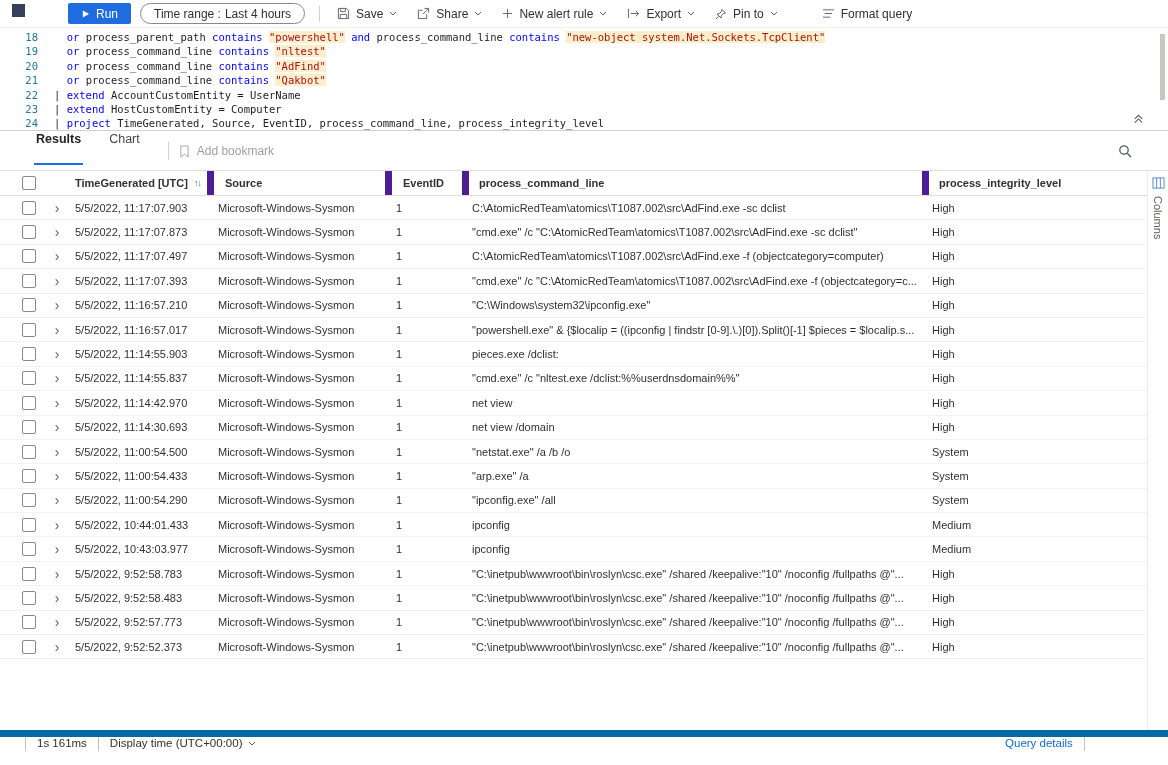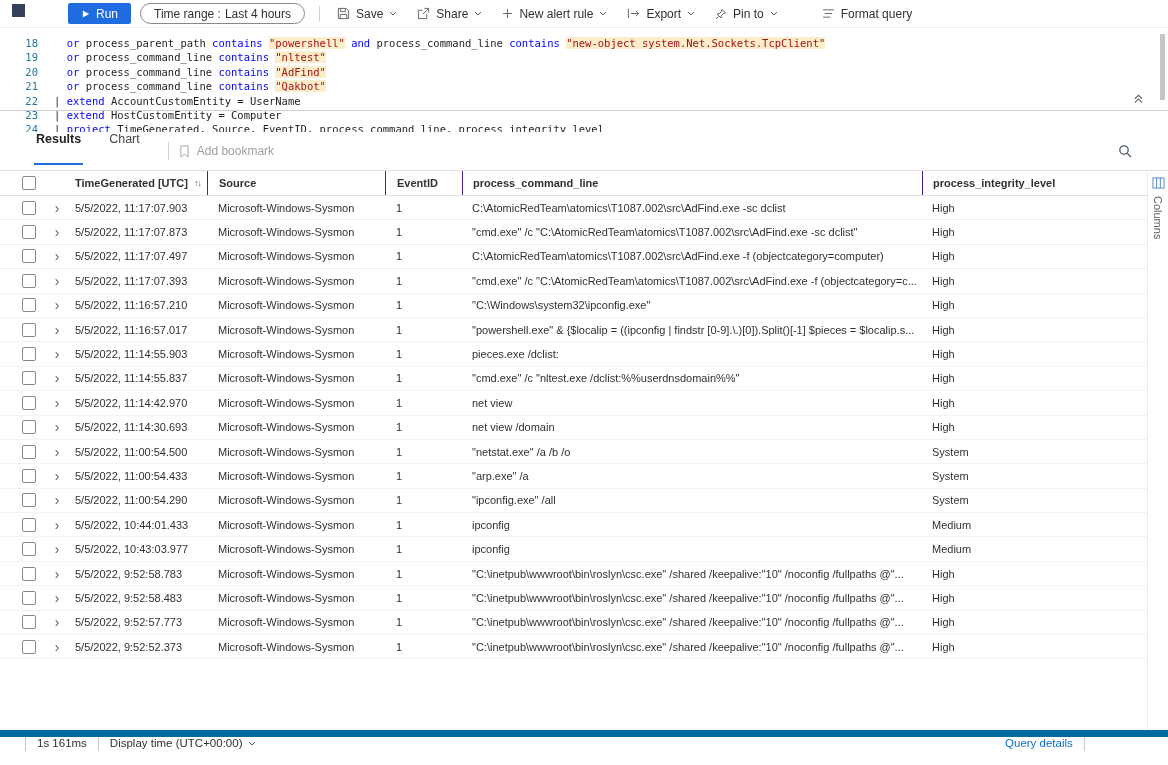--- a/index.html
+++ b/index.html
@@ -12,22 +12,22 @@
   .run-btn{margin-left:68px;height:21px;padding:0 13px;background:#1f6ce0;color:#fff;border:none;border-radius:2px;
            font-size:12px;display:flex;align-items:center;gap:6px;font-family:inherit;cursor:pointer;}
   .time-pill{margin-left:9px;height:19px;border:1px solid #8a8886;border-radius:11px;display:flex;align-items:center;
              padding:0 13px;font-size:12px;color:#323130;gap:4px;background:#fff;cursor:pointer;}
   .tb-sep{width:1px;height:16px;background:#d2d0ce;margin:0 7px 0 14px;}
   .tb-btn{display:flex;align-items:center;gap:6px;font-size:12px;color:#323130;background:none;border:none;
           padding:0 10px;height:100%;font-family:inherit;cursor:pointer;white-space:nowrap;}
   .tb-btn svg{flex:0 0 auto;}
 
   
-  .editor{position:absolute;top:27px;left:0;right:0;height:84px;border-top:1px solid #f3f2f1;
-          border-bottom:1px solid #d2d0ce;background:#fff;padding-top:8px;box-sizing:border-box;}
+  .editor{position:absolute;top:27px;left:0;right:0;height:104px;border-top:1px solid #f3f2f1;
+          border-bottom:1px solid #d2d0ce;background:#fff;padding-top:2px;box-sizing:border-box;}
   .code-line{display:flex;height:14.4px;line-height:14.4px;font-family:"DejaVu Sans Mono",monospace;
              font-size:10.5px;white-space:pre;}
   .gutter{flex:0 0 38px;width:38px;text-align:right;color:#237893;}
   .code-text{margin-left:16px;}
   .tok-p{color:#1e1e1e;}
   .tok-k{color:#0000ff;}
   .tok-s{color:#a31515;background:#fdeecb;}
   .ed-scrollbar{position:absolute;right:3px;top:6px;width:5px;height:66px;background:#c8c6c4;}
   .collapse-btn{position:absolute;right:22px;bottom:4px;background:none;border:none;padding:2px;cursor:pointer;line-height:0;}
 
@@ -45,21 +45,21 @@
 
   
   .results{position:absolute;top:171px;left:0;right:0;bottom:28px;background:#fff;}
   .side-strip{position:absolute;top:0;right:0;width:21px;bottom:0;border-left:1px solid #edebe9;
               display:flex;flex-direction:column;align-items:center;padding-top:6px;gap:7px;box-sizing:border-box;cursor:pointer;}
   .vert-label{writing-mode:vertical-rl;font-size:11px;color:#605e5c;}
   .table{position:absolute;left:0;right:21px;top:0;bottom:0;overflow:hidden;}
   .thead,.trow{display:grid;grid-template-columns:44px 26px 137px 178px 77px 460px 1fr;align-items:center;box-sizing:border-box;}
   .thead{height:25px;border-bottom:1px solid #e1dfdd;font-size:11px;font-weight:700;color:#323130;}
   .thead .hcell{height:100%;display:flex;align-items:center;overflow:hidden;white-space:nowrap;cursor:pointer;}
-  .hb{border-left:1px solid #4c1d95;}
+  .hb{border-left:7px solid #4c1d95;}
   .trow{height:24.4px;border-bottom:1px solid #f3f2f1;font-size:11px;color:#323130;cursor:pointer;}
   .cell{overflow:hidden;white-space:nowrap;}
   .c-check{padding-left:22px;}
   .c-exp{display:flex;justify-content:center;}
   .c-time{padding-left:5px;}
   .c-src{padding-left:11px;}
   .c-eid{padding-left:11px;}
   .c-cmd{padding-left:10px;}
   .c-int{padding-left:10px;}
   .cb{width:14px;height:14px;border:1px solid #8a8886;border-radius:2px;display:block;background:#fff;box-sizing:border-box;}

